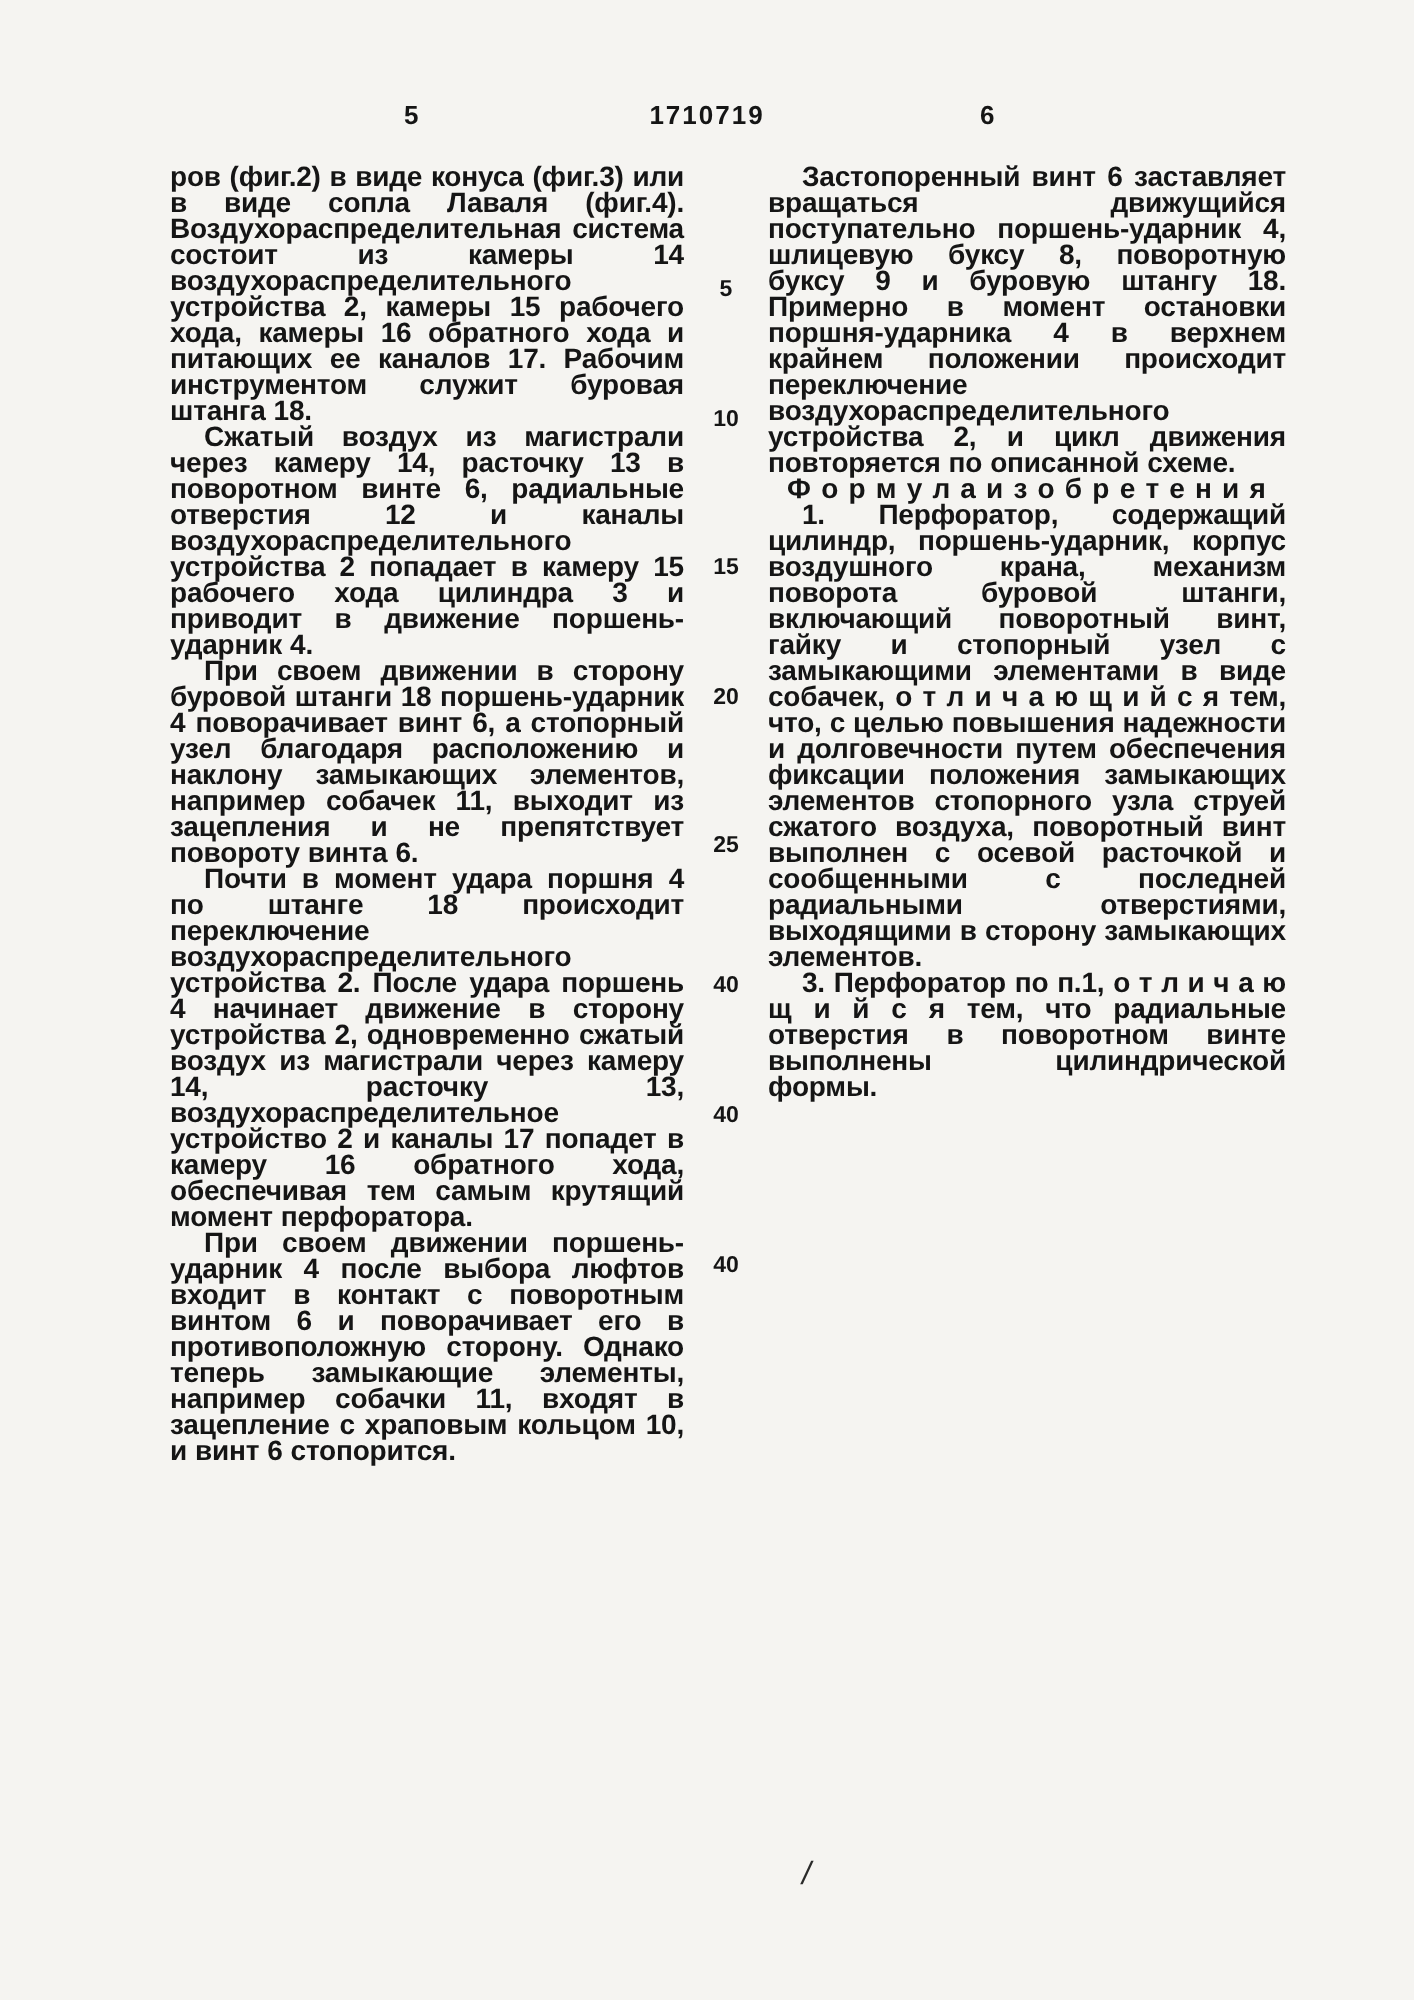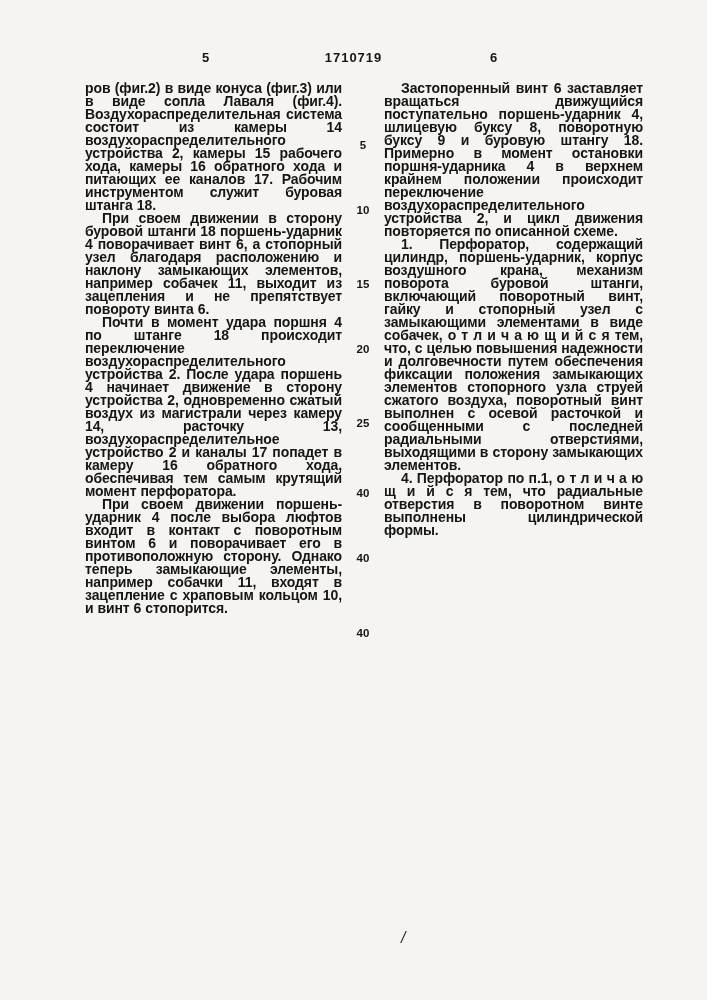--- a/index.html
+++ b/index.html
@@ -79,29 +79,31 @@
 <body>
 
 <div class="page">
 
   <span class="hdr-num hdr-left">5</span>
   <span class="hdr-patno">1710719</span>
   <span class="hdr-num hdr-right">6</span>
 
   <div class="col col-left">
     <p class="para cont">ров (фиг.2) в виде конуса (фиг.3) или в виде сопла Лаваля (фиг.4). Воздухораспределительная система состоит из камеры 14 воздухораспределительного устройства 2, камеры 15 рабочего хода, камеры 16 обратного хода и питающих ее каналов 17. Рабочим инструментом служит буровая штанга 18.</p>
+    <p class="para">Сжатый воздух из магистрали через камеру 14, расточку 13 в поворотном винте 6, радиальные отверстия 12 и каналы воздухораспределительного устройства 2 попадает в камеру 15 рабочего хода цилиндра 3 и приводит в движение поршень-ударник 4.</p>
     <p class="para">При своем движении в сторону буровой штанги 18 поршень-ударник 4 поворачивает винт 6, а стопорный узел благодаря расположению и наклону замыкающих элементов, например собачек 11, выходит из зацепления и не препятствует повороту винта 6.</p>
     <p class="para">Почти в момент удара поршня 4 по штанге 18 происходит переключение воздухораспределительного устройства 2. После удара поршень 4 начинает движение в сторону устройства 2, одновременно сжатый воздух из магистрали через камеру 14, расточку 13, воздухораспределительное устройство 2 и каналы 17 попадет в камеру 16 обратного хода, обеспечивая тем самым крутящий момент перфоратора.</p>
     <p class="para">При своем движении поршень-ударник 4 после выбора люфтов входит в контакт с поворотным винтом 6 и поворачивает его в противоположную сторону. Однако теперь замыкающие элементы, например собачки 11, входят в зацепление с храповым кольцом 10, и винт 6 стопорится.</p>
   </div>
 
   <div class="col col-right">
     <p class="para">Застопоренный винт 6 заставляет вращаться движущийся поступательно поршень-ударник 4, шлицевую буксу 8, поворотную буксу 9 и буровую штангу 18. Примерно в момент остановки поршня-ударника 4 в верхнем крайнем положении происходит переключение воздухораспределительного устройства 2, и цикл движения повторяется по описанной схеме.</p>
+    <p class="claims-heading">Ф о р м у л а   и з о б р е т е н и я</p>
     <p class="para">1. Перфоратор, содержащий цилиндр, поршень-ударник, корпус воздушного крана, механизм поворота буровой штанги, включающий поворотный винт, гайку и стопорный узел с замыкающими элементами в виде собачек, о т л и ч а ю щ и й с я тем, что, с целью повышения надежности и долговечности путем обеспечения фиксации положения замыкающих элементов стопорного узла струей сжатого воздуха, поворотный винт выполнен с осевой расточкой и сообщенными с последней радиальными отверстиями, выходящими в сторону замыкающих элементов.</p>
-    <p class="para">4. Перфоратор по п.1, о т л и ч а ю щ и й с я тем, что радиальные отверстия в поворотном винте выполнены цилиндрической формы.</p>
+    <p class="para">3. Перфоратор по п.1, о т л и ч а ю щ и й с я тем, что радиальные отверстия в поворотном винте выполнены цилиндрической формы.</p>
   </div>
 
   <span class="gutter-num" style="top:139px">5</span>
   <span class="gutter-num" style="top:204px">10</span>
   <span class="gutter-num" style="top:278px">15</span>
   <span class="gutter-num" style="top:343px">20</span>
   <span class="gutter-num" style="top:417px">25</span>
   <span class="gutter-num" style="top:487px">40</span>
   <span class="gutter-num" style="top:552px">40</span>
   <span class="gutter-num" style="top:627px">40</span>

